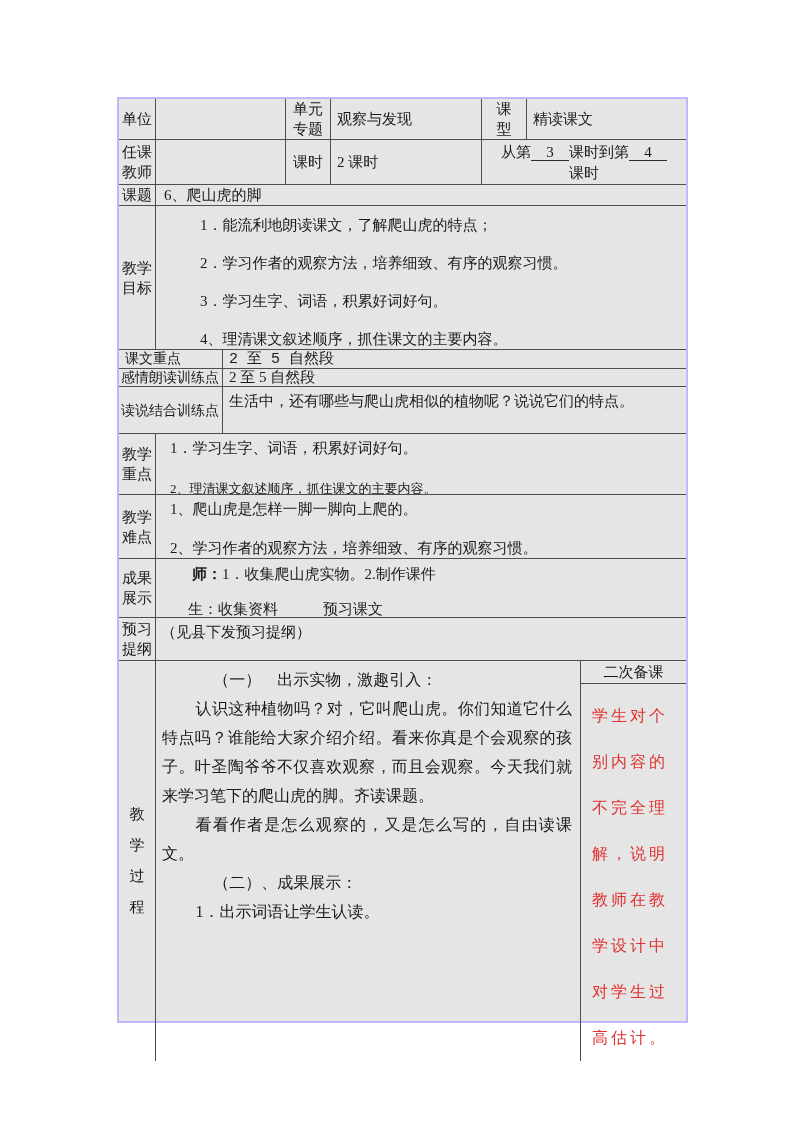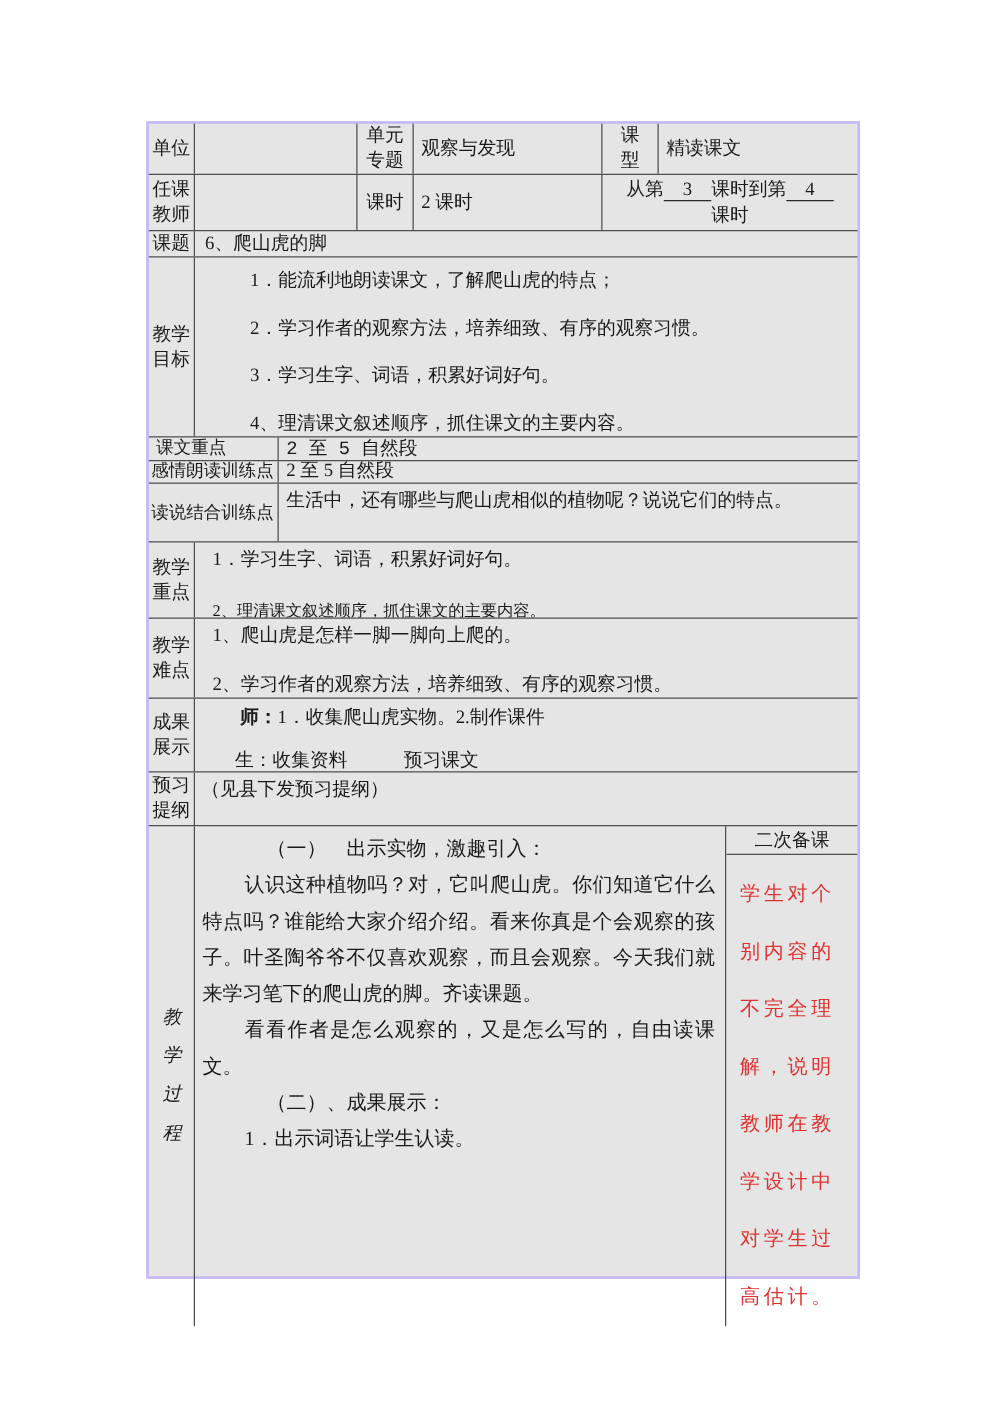--- a/index.html
+++ b/index.html
@@ -64,21 +64,21 @@
   .kp-item2 { font-size: 13px; line-height: 17px; margin-top: 22px; padding-left: 8px; }
   .dp-item1 { font-size: 15px; line-height: 19px; padding-left: 8px; }
   .dp-item2 { font-size: 15px; line-height: 19px; margin-top: 20px; padding-left: 8px; }
   .prep-value { padding: 6px 8px 0 6px; }
   .prep-line1 { font-size: 15px; line-height: 19px; padding-left: 30px; }
   .prep-line1 b { font-weight: bold; }
   .prep-line2 { font-size: 15px; line-height: 19px; margin-top: 16px; padding-left: 26px; }
   .preview-value { font-size: 15px; line-height: 19px; padding: 5px 8px 0 5px; }
   .process-label {
     display: flex; align-items: center; justify-content: center;
-    text-align: right; padding: 0 10px; line-height: 31px; font-size: 15px; font-style: italic;
+    text-align: center; padding: 0 10px; line-height: 31px; font-size: 15px;
   }
   .process-content { padding: 4px 8px 0 6px; }
   .process-content p {
     margin: 0; font-size: 16px; line-height: 29px;
     text-align: justify;
   }
   .p-sec { text-indent: 3.2em; }
   .p-body { text-indent: 2.1em; }
   .p1 { margin-top: 7px; }
   .p2 { margin-top: 7px; }

